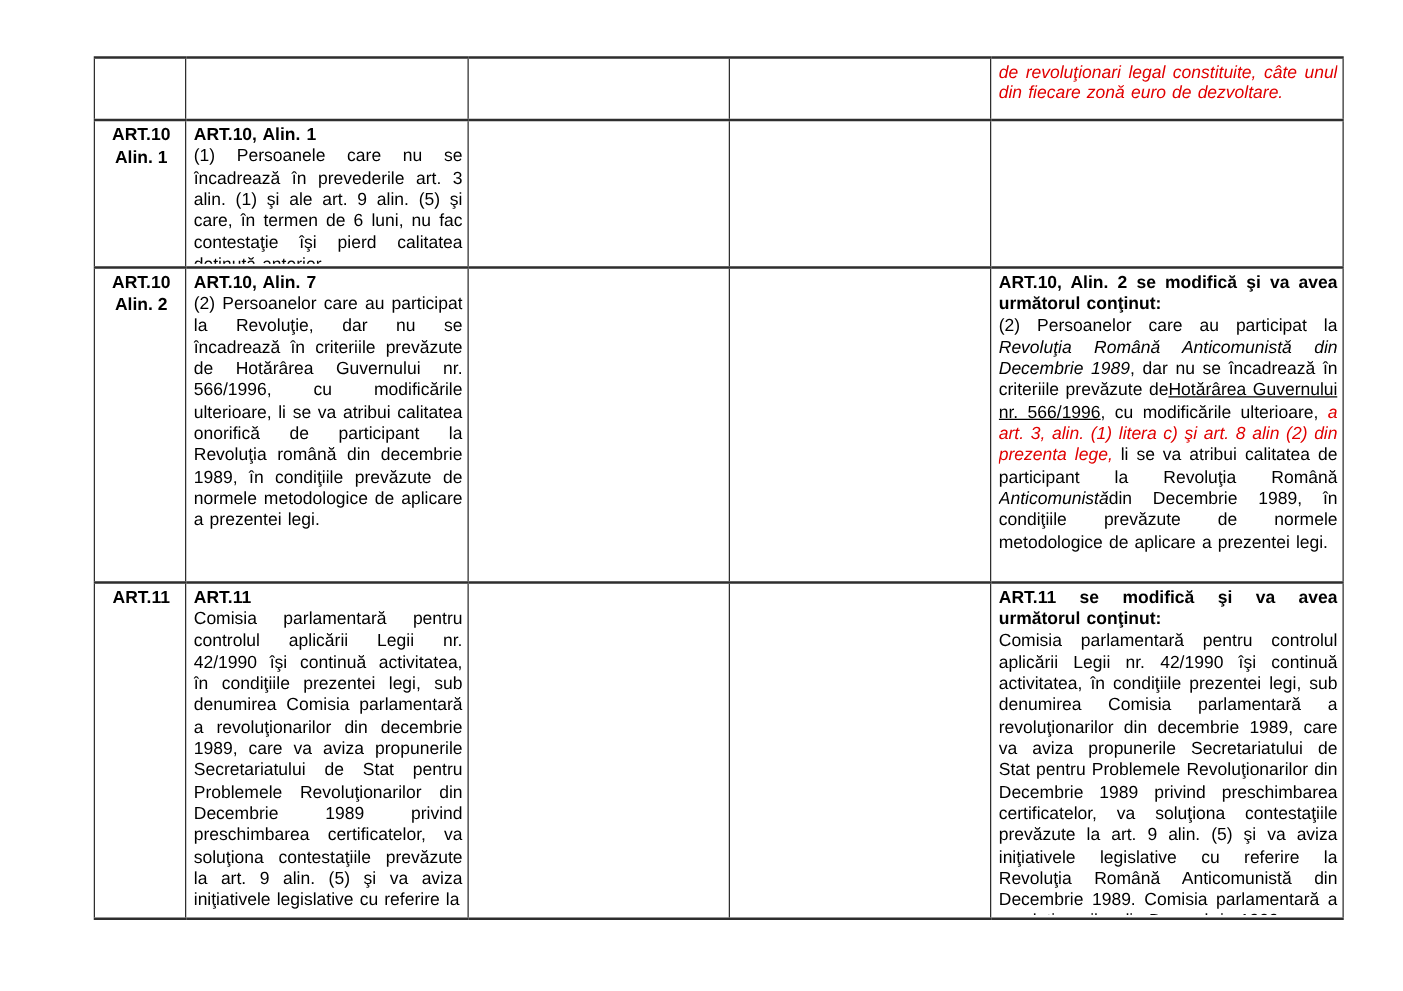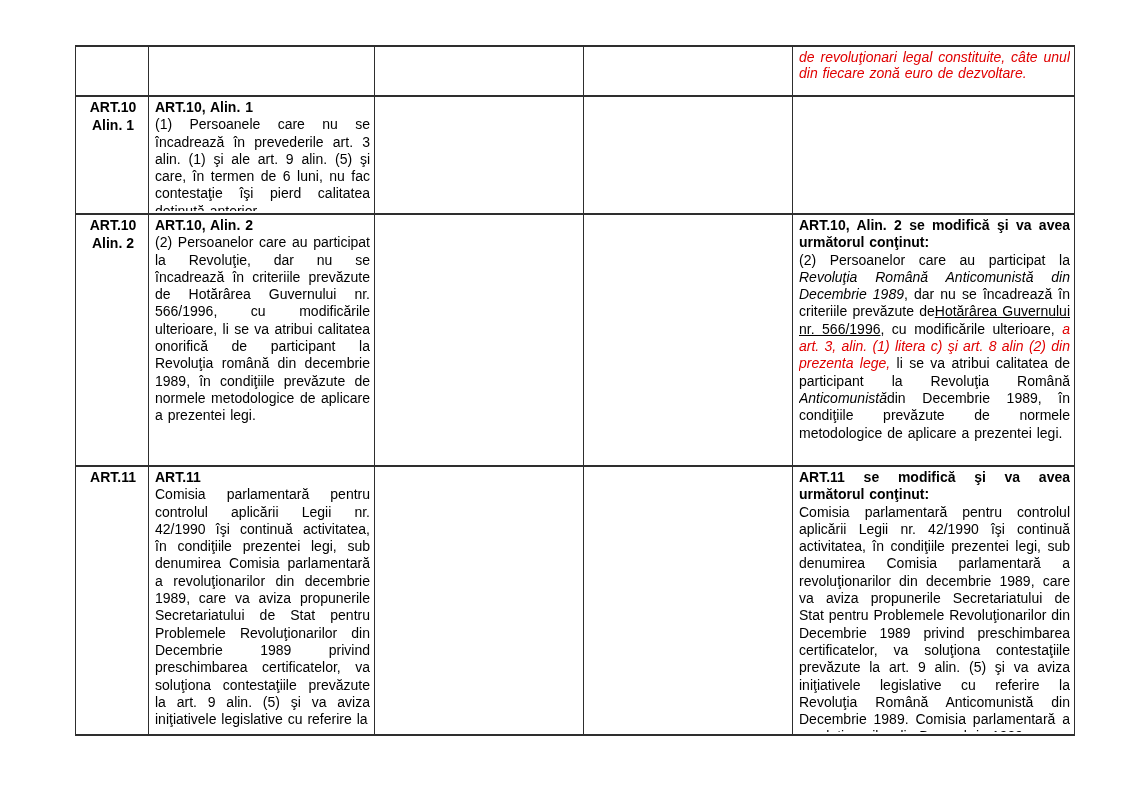--- a/index.html
+++ b/index.html
@@ -83,21 +83,21 @@
         <td>
             <div class="txt h2"></div>
           </td>
       </tr>
       <tr class="r3">
         <td>
             <div class="ref h3"><span class="run bold">ART.10
 Alin. 2</span></div>
           </td>
         <td>
-            <div class="txt h3"><span class="run bold">ART.10, Alin. 2
+            <div class="txt h3"><span class="run bold">ART.10, Alin. 7
 </span><span class="run regular">(2) Persoanelor care au participat la Revoluţie, dar nu se încadrează în criteriile prevăzute de Hotărârea Guvernului nr. 566/1996, cu modificările ulterioare, li se va atribui calitatea onorifică de participant la Revoluţia română din decembrie 1989, în condiţiile prevăzute de normele metodologice de aplicare a prezentei legi.</span></div>
           </td>
         <td>
             <div class="txt h3"></div>
           </td>
         <td>
             <div class="txt h3"></div>
           </td>
         <td>
             <div class="txt h3"><span class="run bold">ART.10, Alin. 2 se modifică şi va avea următorul conţinut:

